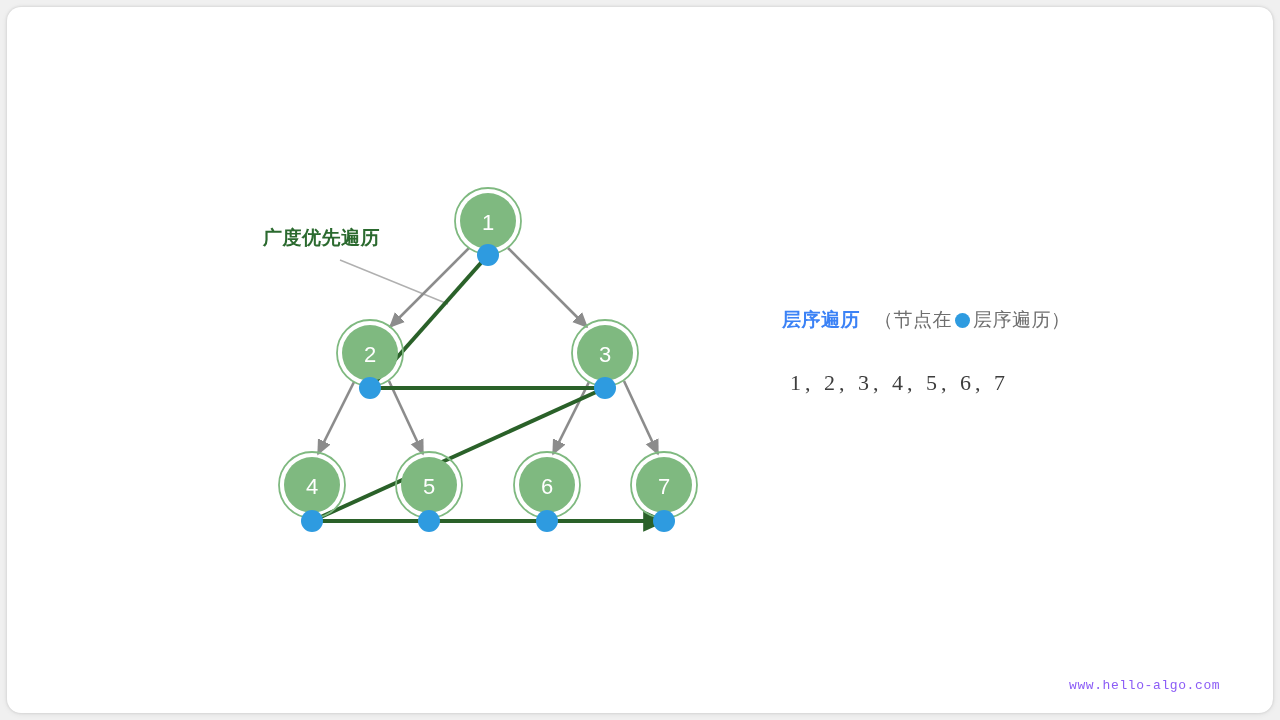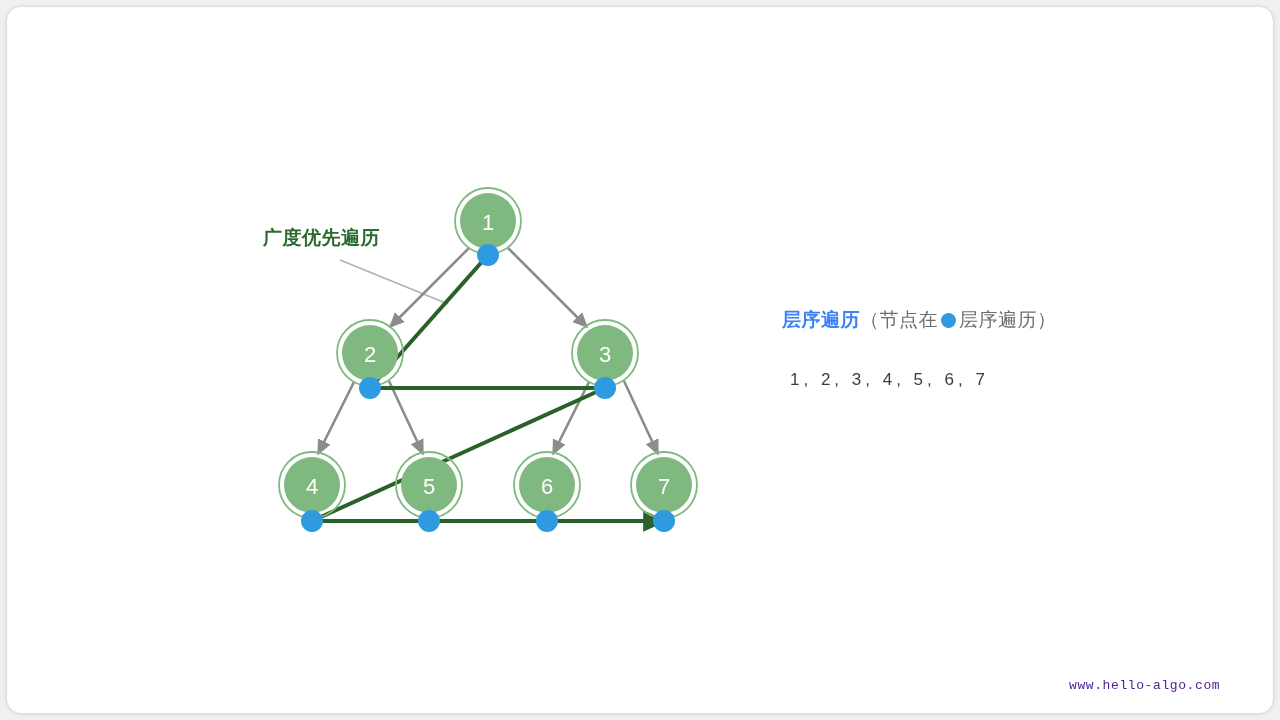--- a/index.html
+++ b/index.html
@@ -67,48 +67,49 @@
     font-weight: bold;
     color: #3b82f6;
     letter-spacing: 0.5px;
   }
   .legend-paren {
     font-family: "Liberation Sans", sans-serif;
     font-size: 19px;
     color: #6f6f6f;
     display: flex;
     align-items: center;
+    margin-left: 14px;
     letter-spacing: 0.5px;
   }
   .legend-dot {
     display: inline-block;
     width: 15px;
     height: 15px;
     border-radius: 50%;
     background: #2e9be0;
     margin: 0 3px;
     vertical-align: middle;
   }
   .sequence {
     position: absolute;
     left: 783px;
     top: 363px;
-    font-family: Liberation Sans, sans-serif;
-    font-size: 17px;
+    font-family: Liberation Serif, serif;
+    font-size: 22px;
     color: #3d3d3d;
     letter-spacing: 4px;
     white-space: nowrap;
   }
   .watermark {
     position: absolute;
     left: 1062px;
     top: 671px;
     font-family: "Liberation Mono", monospace;
     font-size: 13px;
-    color: #4c1d95;
+    color: #8b5cf6;
     letter-spacing: 0.6px;
     white-space: nowrap;
   }
 </style>
 </head>
 <body>
 
 <div id="card">
   <div id="stage">
 

